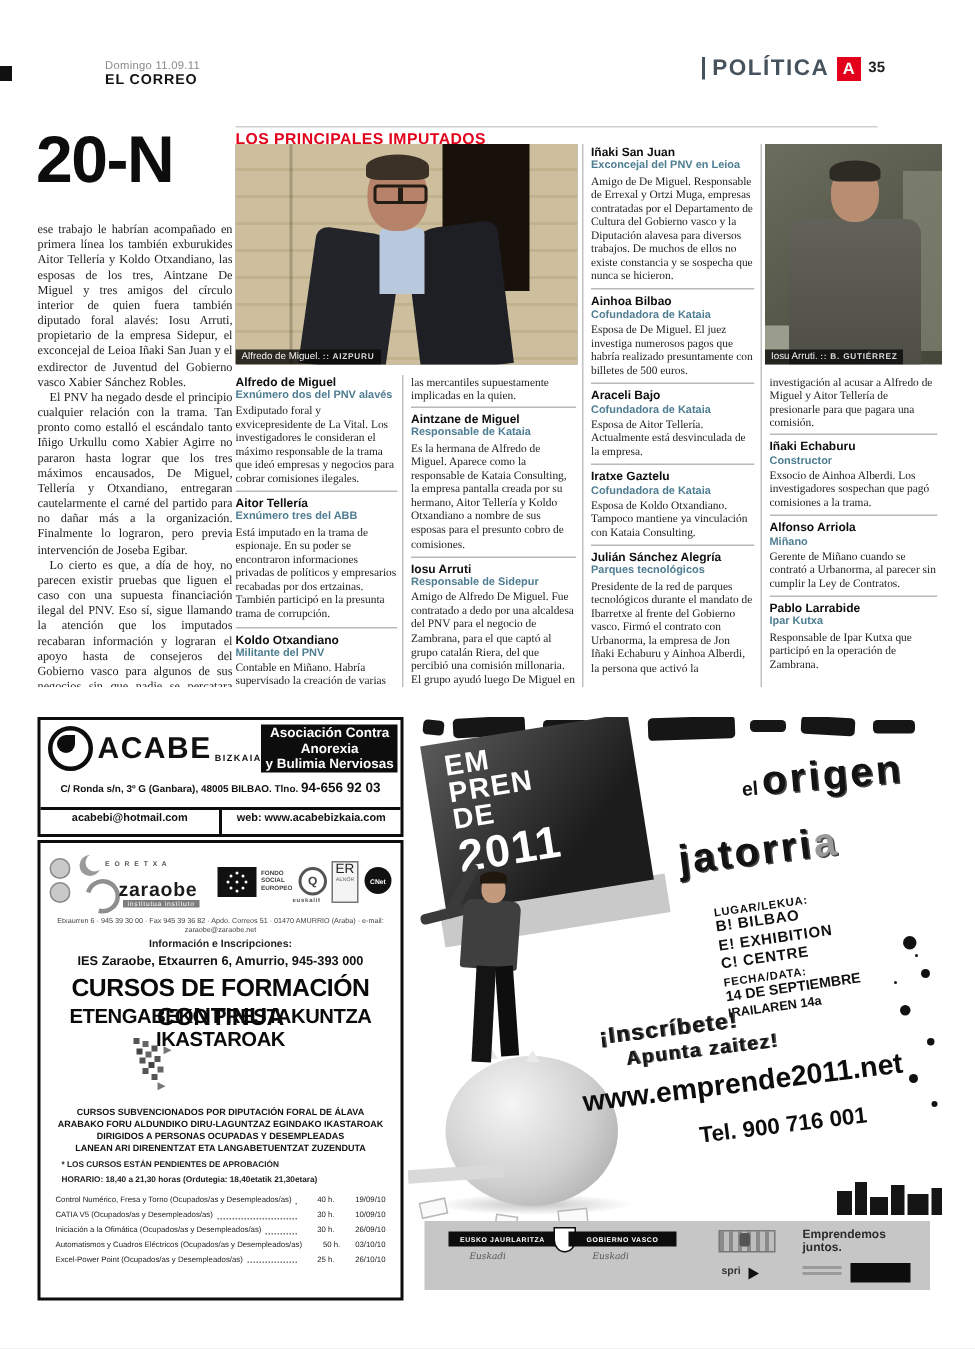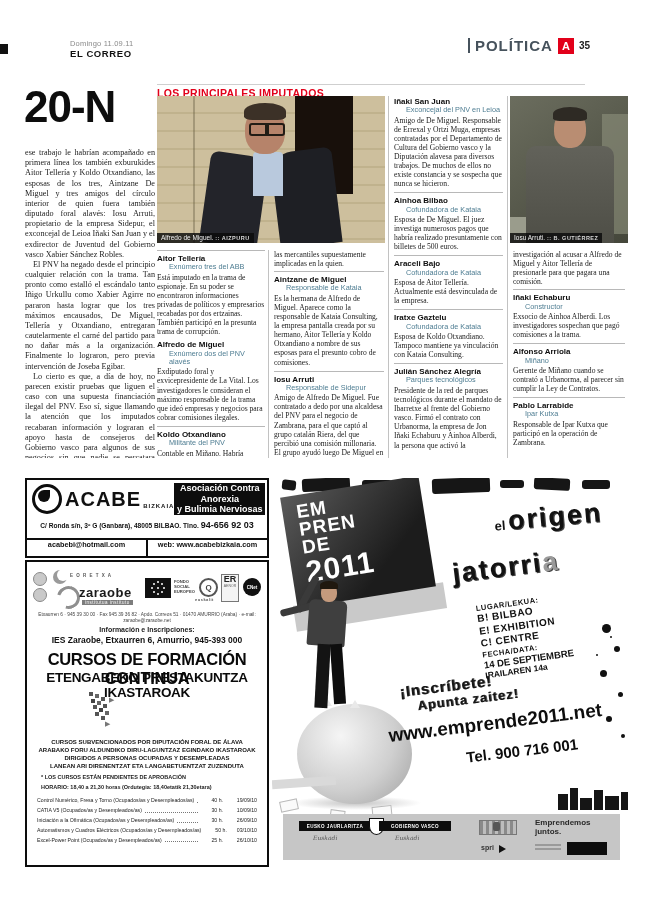--- a/index.html
+++ b/index.html
@@ -60,21 +60,21 @@
   .bio-col2{left:274px;top:250px;width:110px;height:208px;}
   .bio-col3{left:394px;top:97px;width:109px;height:361px;}
   .bio-col4{left:513px;top:250px;width:112px;height:208px;}
   .vrule{width:1px;background:#c2c2c2;}
   .vr1{left:268px;top:250px;height:208px;}
   .vr2{left:388px;top:96px;height:362px;}
   .vr3{left:507px;top:96px;height:362px;}
   .bio-entry{padding:3px 0 4px;border-top:1px solid #b8b8b8;}
   .bio-entry.first{border-top:0;padding-top:0;}
   .bio-name{font-size:8px;font-weight:800;color:#0e0e0e;line-height:1.15;}
-  .bio-role{font-size:7.3px;font-weight:400;color:#4e7d92;line-height:1.15;margin-bottom:1px;margin-left:12px;}
+  .bio-role{font-size:7.3px;font-weight:700;color:#4e7d92;line-height:1.15;margin-bottom:1px;}
   .bio-text,.bio-lead{font-family:"Liberation Serif",serif;font-size:7.6px;line-height:1.2;color:#222;margin:0;}
   .bio-lead{padding-bottom:3px;}
 
   
   .acabe{left:25px;top:478px;width:240px;height:76px;border:2px solid #0d0d0d;background:#fff;}
   .acabe-row1{left:0;top:0;width:100%;height:38px;display:flex;align-items:center;}
   .acabe-logowrap{display:flex;align-items:center;padding-left:5px;}
   .acabe-eye{width:24px;height:24px;border:3px solid #0d0d0d;border-radius:50%;position:relative;background:#fff;flex:none;}
   .acabe-eye::after{content:"";position:absolute;left:3px;top:3px;width:12px;height:12px;background:#0d0d0d;border-radius:50% 0 50% 50%;}
   .acabe-word{font-size:20px;font-weight:900;letter-spacing:1px;margin-left:3px;}
@@ -101,21 +101,21 @@
   .z-name{left:52px;top:19px;font-size:13px;font-weight:800;letter-spacing:.5px;color:#1a1a1a;}
   .z-name-sub{left:55px;top:34px;font-size:4.5px;color:#fff;background:#7d7d7d;padding:0 3px;letter-spacing:.5px;}
   .z-eu{left:118px;top:12px;width:26px;height:20px;background:#111;}
   .z-eu-dot{position:absolute;width:2px;height:2px;background:#fff;border-radius:50%;left:12px;top:9px;
      box-shadow:6px 0 #fff,-6px 0 #fff,0 6px #fff,0 -6px #fff,4px 4px #fff,-4px 4px #fff,4px -4px #fff,-4px -4px #fff;}
   .z-eu-text{left:147px;top:13px;font-size:4.2px;font-weight:800;color:#444;line-height:1.2;}
   .z-q{left:172px;top:12px;width:15px;height:15px;border:2px solid #555;border-radius:50%;
        font-size:8px;font-weight:900;color:#444;display:flex;align-items:center;justify-content:center;}
   .z-q-sub{left:168px;top:31px;font-size:4px;font-weight:800;color:#555;letter-spacing:.5px;}
   .z-er{left:194px;top:8px;width:16px;height:26px;border:1px solid #777;background:#f4f4f4;text-align:center;}
-  .z-er .big{font-size:9px;font-weight:700;color:#222;line-height:1.1;}
+  .z-er .big{font-size:9px;font-weight:400;color:#222;line-height:1.1;}
   .z-er .tiny{font-size:3.5px;color:#666;line-height:1.1;}
   .z-cnet{left:216px;top:12px;width:18px;height:18px;border-radius:50%;background:#111;color:#fff;
           font-size:4.5px;font-weight:800;display:flex;align-items:center;justify-content:center;}
   .z-address{left:6px;top:50px;width:228px;text-align:center;font-size:4.8px;color:#444;line-height:1.3;}
   .z-info-label{left:0;top:64px;width:100%;text-align:center;font-size:7px;font-weight:700;color:#222;}
   .z-info-value{left:0;top:73px;width:100%;text-align:center;font-size:8.5px;font-weight:700;color:#111;}
   .z-title-es{left:0;top:88px;width:100%;text-align:center;font-size:16.5px;font-weight:900;letter-spacing:-.3px;color:#0a0a0a;}
   .z-title-eu{left:0;top:108px;width:100%;text-align:center;font-size:13.5px;font-weight:900;letter-spacing:-.3px;color:#0a0a0a;}
   .z-dfa{left:52px;top:128px;width:40px;height:42px;}
   .z-dfa-px{position:absolute;left:10px;top:2px;width:4px;height:4px;background:#555;
@@ -241,29 +241,29 @@
       <span>Iosu Arruti.</span>
       <span class="credit">:: B. GUTIÉRREZ</span>
     </div>
   </div>
 
   <div class="abs vrule vr1"></div>
   <div class="abs vrule vr2"></div>
   <div class="abs vrule vr3"></div>
 
   <div class="abs bio-col bio-col1">
-    <div class="bio-entry">
-      <div class="bio-name">Aitor Tellería</div>
-      <div class="bio-role">Exnúmero tres del ABB</div>
-      <p class="bio-text">Está imputado en la trama de espionaje. En su poder se encontraron informaciones privadas de políticos y empresarios recabadas por dos ertzainas. También participó en la presunta trama de corrupción.</p>
-    </div>
     <div class="bio-entry first">
       <div class="bio-name">Alfredo de Miguel</div>
       <div class="bio-role">Exnúmero dos del PNV alavés</div>
       <p class="bio-text">Exdiputado foral y exvicepresidente de La Vital. Los investigadores le consideran el máximo responsable de la trama que ideó empresas y negocios para cobrar comisiones ilegales.</p>
+    </div>
+    <div class="bio-entry">
+      <div class="bio-name">Aitor Tellería</div>
+      <div class="bio-role">Exnúmero tres del ABB</div>
+      <p class="bio-text">Está imputado en la trama de espionaje. En su poder se encontraron informaciones privadas de políticos y empresarios recabadas por dos ertzainas. También participó en la presunta trama de corrupción.</p>
     </div>
     <div class="bio-entry">
       <div class="bio-name">Koldo Otxandiano</div>
       <div class="bio-role">Militante del PNV</div>
       <p class="bio-text">Contable en Miñano. Habría supervisado la creación de varias de</p>
     </div>
   </div>
 
   <div class="abs bio-col bio-col2">
     <p class="bio-lead">las mercantiles supuestamente implicadas en la quien.</p>

